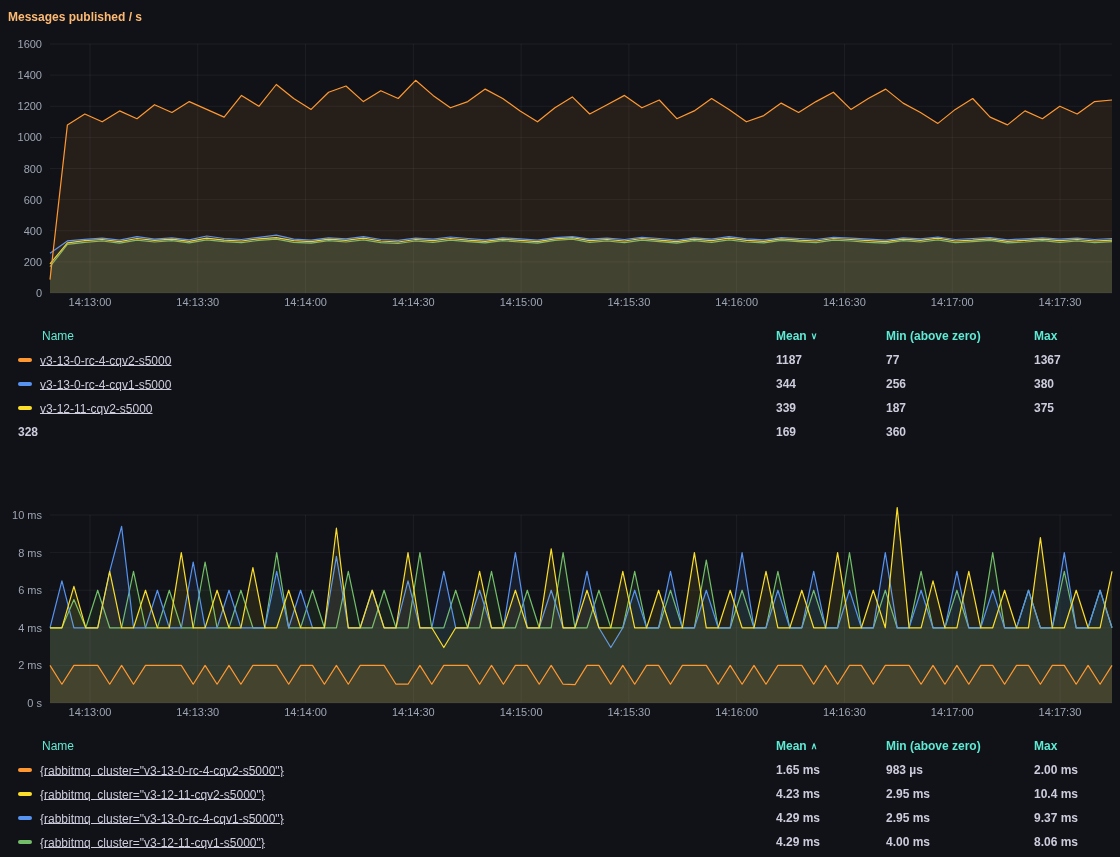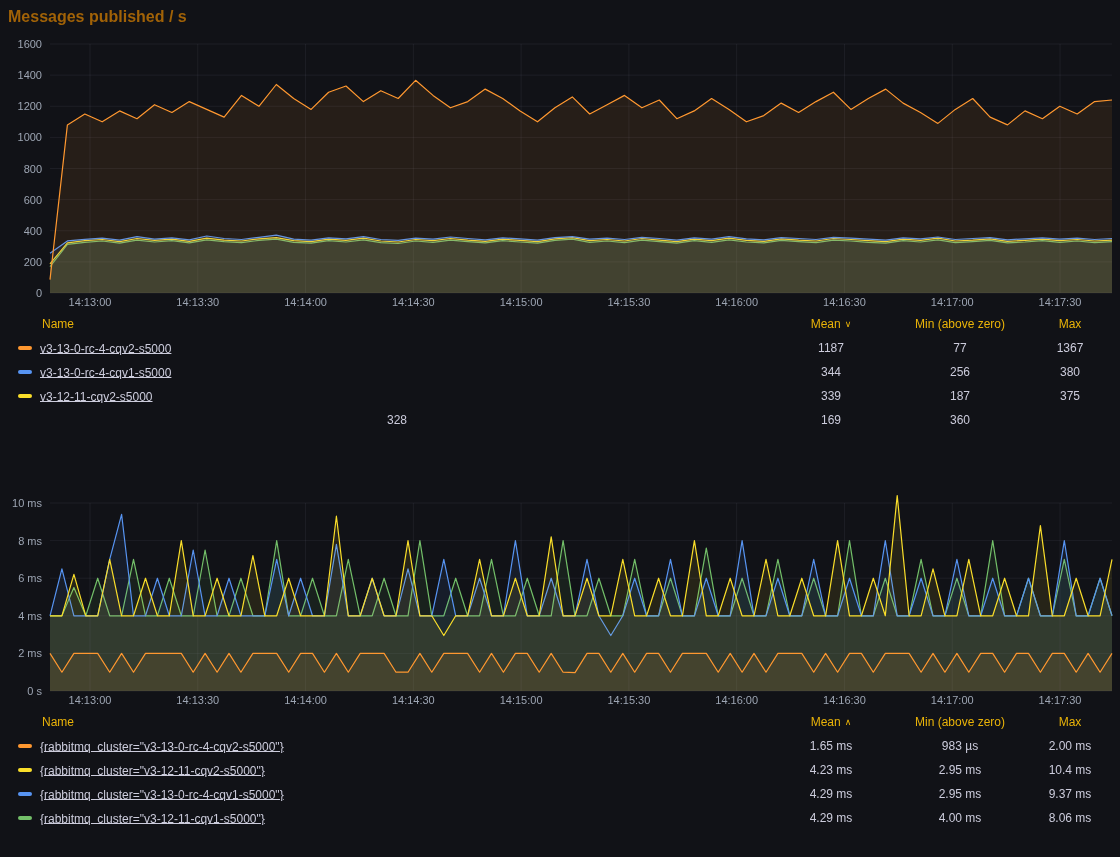--- a/index.html
+++ b/index.html
@@ -6,34 +6,34 @@
   body{
     width:1120px;height:857px;overflow:hidden;
     background:#111217;color:#ccccdc;
     font-family:"Liberation Sans",sans-serif;
   }
   .panel{padding:0;}
   .panel-first{padding-top:6px;}
   .panel-second{margin-top:26px;}
   .panel-title{
     height:22px;line-height:22px;padding-left:8px;
-    font-size:16px;font-weight:600;color:#a16207;cursor:pointer;
+    font-size:12px;font-weight:600;color:#fdba74;cursor:pointer;
   }
   svg{display:block;}
   .tick{font:11px "Liberation Sans",sans-serif;fill:#9da5b3;}
   .legend{font-size:12px;}
   .legend-header,.legend-row{
     display:grid;
     grid-template-columns:1fr 110px 148px 72px;
     align-items:center;height:24px;
     padding:0 14px 0 18px;
   }
-  .legend-header{color:#eab308;}
+  .legend-header{color:#5eead4;margin-top:12px;}
   .legend-header .name{padding-left:24px;}
-  .num{text-align:center;}
+  .num{text-align:left;font-weight:bold;}
   .caret{font-size:9px;margin-left:4px;display:inline-block;transform:translateY(-1px);}
   .swatch{display:inline-block;width:14px;height:4px;border-radius:2px;margin-right:8px;vertical-align:middle;}
   .cell.name span:last-child{vertical-align:middle;text-decoration:underline;}
   .legend-row .cell.name{cursor:pointer;white-space:nowrap;overflow:hidden;text-overflow:ellipsis;}
 </style>
 </head>
 <body>
 
 <div class="page">
 

